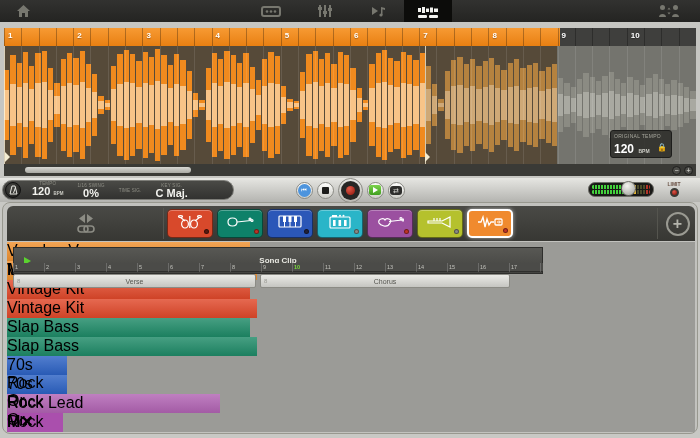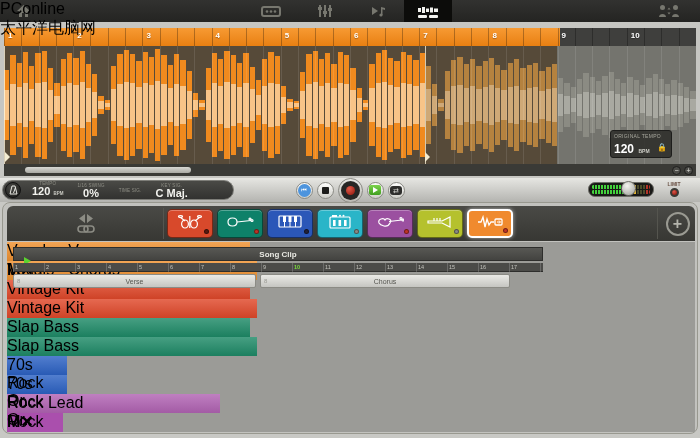--- a/index.html
+++ b/index.html
@@ -76,21 +76,21 @@
   #trackhdr{position:absolute;left:4px;top:3px;width:688px;height:35px;background:linear-gradient(#4a4a46,#373733);border-radius:6px 6px 0 0;}
   #hdrleft{position:absolute;left:2px;top:2px;width:155px;height:31px;border-right:1px solid #55554f;display:flex;flex-direction:column;align-items:center;justify-content:center;gap:2px;}
   #instrow{position:absolute;left:160px;top:3px;height:30px;display:flex;gap:4px;}
   .instbtn{width:46px;height:29px;border-radius:5px;border:1px solid rgba(0,0,0,.45);position:relative;display:flex;align-items:center;justify-content:center;box-shadow:inset 0 1px 0 rgba(255,255,255,.3);}
   .instbtn.selected{border:2px solid #fff;box-shadow:0 0 4px rgba(255,255,255,.6);}
   .instdot{position:absolute;right:3px;bottom:3px;width:5px;height:5px;border-radius:50%;border:1px solid rgba(0,0,0,.4);}
   #addwrap{position:absolute;left:650px;top:2px;width:40px;height:31px;border-left:1px solid #55554f;display:flex;align-items:center;justify-content:center;}
   #addbtn{width:24px;height:24px;border-radius:50%;border:2px solid #9a9a92;color:#b5b5ad;font-size:16px;line-height:20px;text-align:center;font-weight:bold;}
 
   #songarea{position:absolute;left:4px;top:39px;width:688px;height:190px;background:#9b9b97;overflow:hidden;}
-  #songbar{position:absolute;left:6px;top:5px;width:530px;height:14px;background:linear-gradient(#585854,#434340);border:1px solid #2e2e2c;display:flex;align-items:center;justify-content:center;text-align:center;}
+  #songbar{position:absolute;left:6px;top:5px;width:530px;height:27px;background:linear-gradient(#585854,#434340);border:1px solid #2e2e2c;display:flex;align-items:center;justify-content:center;text-align:center;}
   #songbar .title{font-size:8px;font-weight:bold;color:#e8e8e2;}
   #songplay{position:absolute;left:10px;top:9px;width:0;height:0;border-left:7px solid #5bd32f;border-top:4px solid transparent;border-bottom:4px solid transparent;}
   #songruler{position:absolute;left:6px;top:21px;width:530px;height:9px;background:#4b4b48;
      border-bottom:1px solid #2e2e2c;}
   #songruler .ticks{position:absolute;left:0;top:0;width:530px;height:9px;background:repeating-linear-gradient(90deg,rgba(255,255,255,.18) 0 1px,transparent 1px 31px);}
   .sr-num{position:absolute;top:1px;font-size:5.5px;color:#c2c2bc;}
   .sr-num.active{color:#7ade3c;font-weight:bold;}
   .section{position:absolute;top:32px;height:14px;background:linear-gradient(#ececе8,#c6c6c2);background:linear-gradient(#ececе8,#c6c6c2);border:1px solid #8b8b85;border-radius:2px;background:linear-gradient(#eaeae6,#c5c5c1);}
   .section .len{position:absolute;left:3px;top:3px;font-size:6px;color:#9a9a94;}
   .section .nm{position:absolute;left:0;right:0;top:3px;text-align:center;font-size:7px;color:#55554f;}
@@ -809,19 +809,14 @@
         </div>
 
       <div id="vscroll">
           <div id="vthumb"></div>
         </div>
       <div class="minidot" style="left:660px;top:178px"></div>
       <div class="minidot" style="left:671px;top:178px"></div>
     </div>
   </div>
 
-  <div id="wm" class="abs">
-    <div id="wmglobe"></div>
-    <div id="wmbrand">PConline</div>
-    <div id="wmcn">太平洋电脑网</div>
-  </div>
 
 </div>
 
 </body></html>

